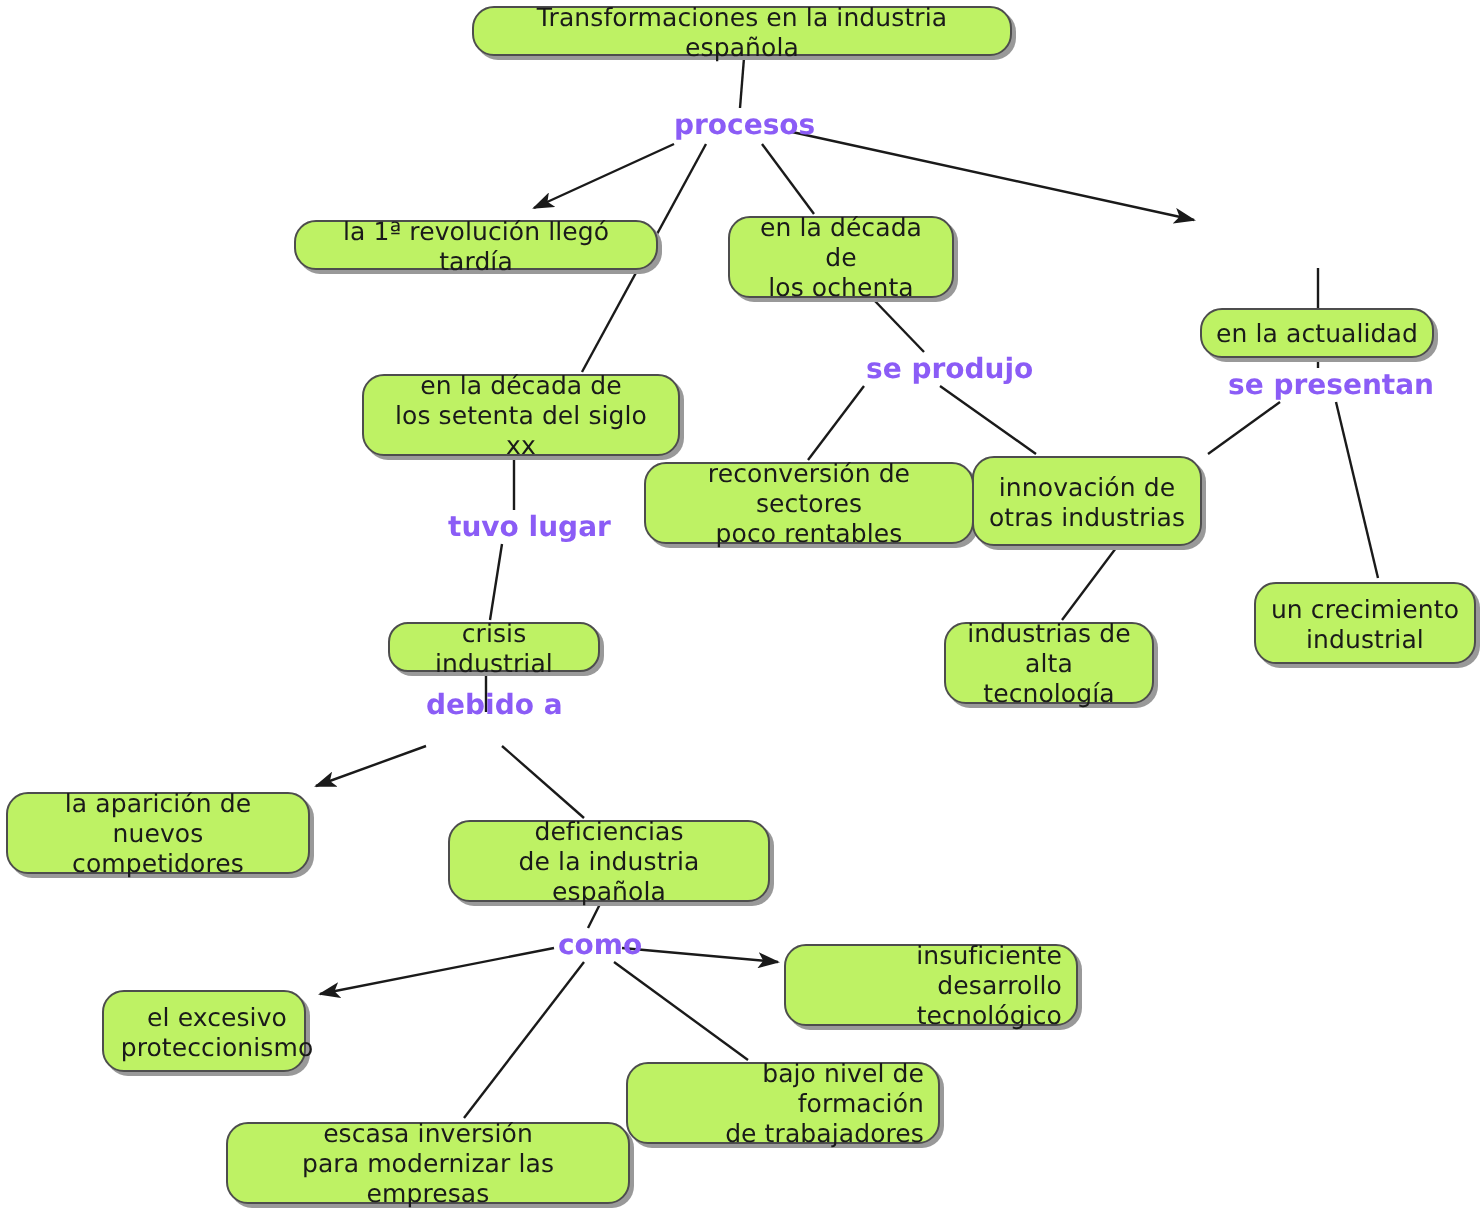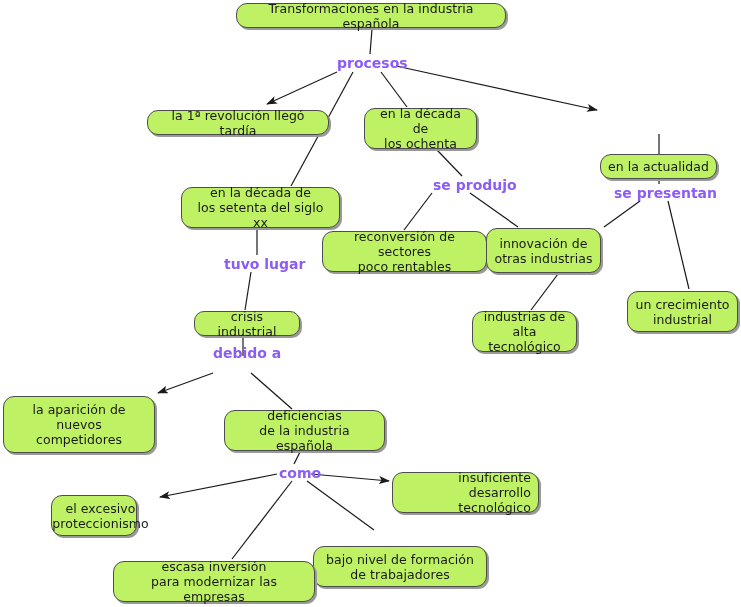--- a/index.html
+++ b/index.html
@@ -103,31 +103,31 @@
       <div class="node" style="left: 600px; top: 108px; width: 117px; height: 25px; margin-top: 46px;">en la actualidad</div>
       <div class="node" style="left: 181px; top: 187px; width: 159px; height: 41px;">en la década de
 los setenta del siglo xx</div>
       <div class="node" style="left: 322px; top: 231px; width: 165px; height: 41px;">reconversión de sectores
 poco rentables</div>
       <div class="node" style="left: 486px; top: 228px; width: 115px; height: 45px; text-align: center;">innovación de
 otras industrias</div>
       <div class="node" style="left: 627px; top: 291px; width: 111px; height: 41px;">un crecimiento
 industrial</div>
       <div class="node" style="left: 472px; top: 311px; width: 105px; height: 41px;">industrias de
-alta tecnológico</div>
+alta tecnología</div>
       <div class="node" style="left: 194px; top: 311px; width: 106px; height: 25px; border-radius: 10px;">crisis industrial</div>
-      <div class="node" style="left: 3px; top: 396px; width: 152px; height: 57px;">la aparición de nuevos
+      <div class="node" style="left: 3px; top: 396px; width: 152px; height: 41px;">la aparición de nuevos
 competidores</div>
       <div class="node" style="left: 224px; top: 410px; width: 161px; height: 41px;">deficiencias
 de la industria española</div>
       <div class="node" style="left: 392px; top: 472px; width: 147px; height: 41px; text-align: right;">insuficiente desarrollo
 tecnológico</div>
-      <div class="node" style="left: 51px; top: 495px; width: 86px; height: 41px; padding-left: 20px;">el excesivo
+      <div class="node" style="left: 51px; top: 495px; width: 102px; height: 41px; padding-left: 20px;">el excesivo
 proteccionismo</div>
-      <div class="node" style="left: 313px; top: 546px; width: 174px; height: 41px;">bajo nivel de formación
+      <div class="node" style="left: 313px; top: 531px; width: 157px; height: 41px; text-align: right;">bajo nivel de formación
 de trabajadores</div>
       <div class="node" style="left: 113px; top: 561px; width: 202px; height: 41px;">escasa inversión
 para modernizar las empresas</div>
     </div>
   <div id="edge-label-group">
       <div class="edge-label" style="left: 337px; top: 56px;">procesos</div>
       <div class="edge-label" style="left: 433px; top: 178px;">se produjo</div>
       <div class="edge-label" style="left: 614px; top: 186px;">se presentan</div>
       <div class="edge-label" style="left: 224px; top: 257px;">tuvo lugar</div>
       <div class="edge-label" style="left: 213px; top: 346px;">debido a</div>

